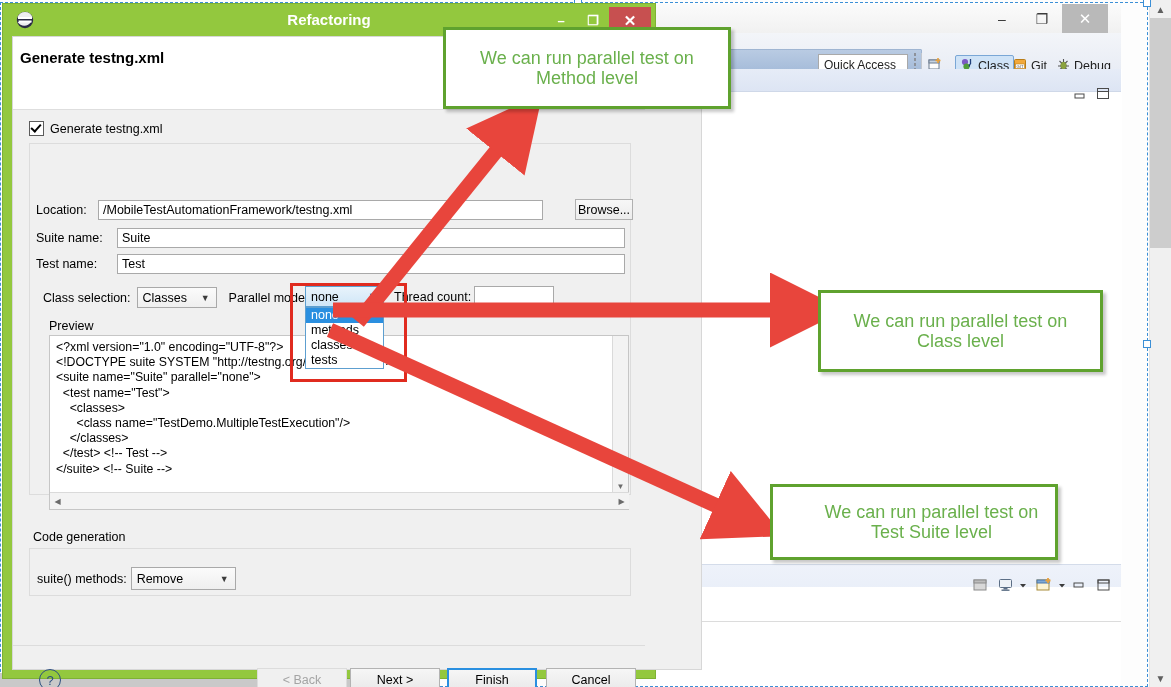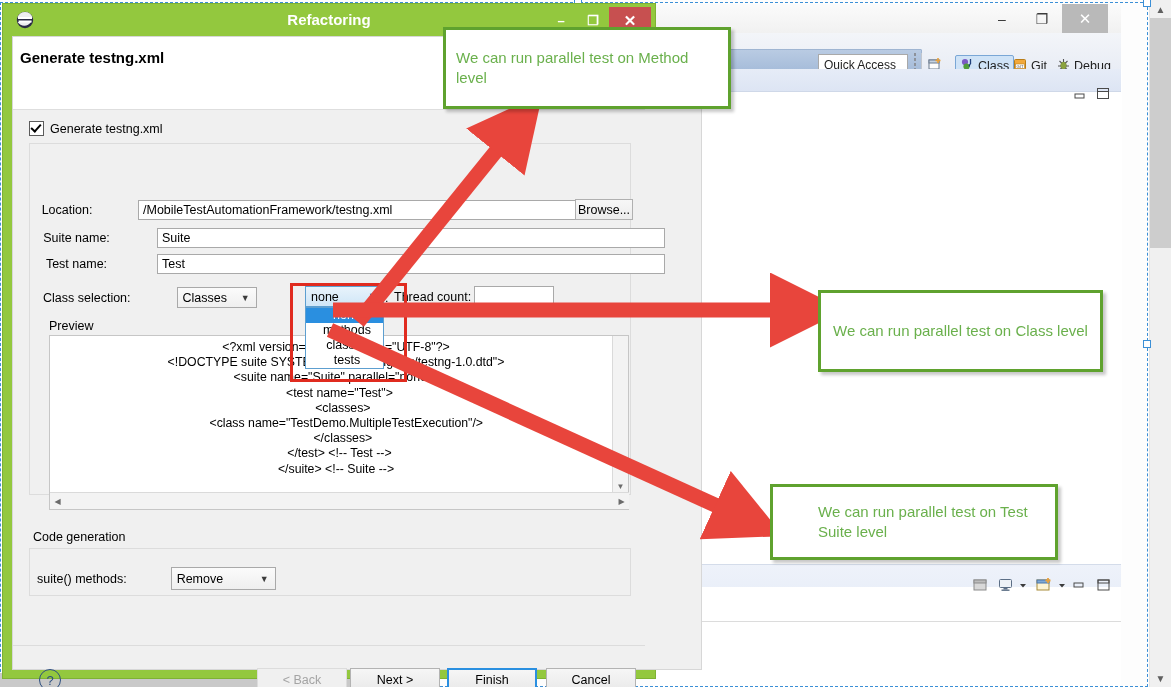--- a/index.html
+++ b/index.html
@@ -79,36 +79,36 @@
   #dlg-title-text{position:absolute;left:0;top:0;width:652px;height:32px;line-height:32px;
       text-align:center;font-size:15px;color:#ffffff;}
   #dlg-appicon{position:absolute;left:13px;top:7px;width:18px;height:18px;}
   .dlg-wbtn{position:absolute;top:3px;height:27px;display:flex;align-items:center;justify-content:center;
       color:#ffffff;font-size:13px;}
   #dlg-min{left:542px;width:32px;}
   #dlg-max{left:574px;width:32px;}
   #dlg-close{left:606px;width:42px;background:#c75050;font-size:15px;}
 
   #dlg-body{position:absolute;left:9px;top:32px;width:690px;height:634px;background:#f0f0f0;
-      border:1px solid #d7d7d7;box-sizing:border-box;text-align:center;}
+      border:1px solid #d7d7d7;box-sizing:border-box;}
 
   #dlg-header{position:absolute;left:0;top:0;width:632px;height:72px;background:#ffffff;
       border-bottom:1px solid #dedede;}
   #dlg-heading{position:absolute;left:7px;top:12px;font-size:15px;font-weight:bold;color:#000;}
 
   #chk-row{position:absolute;left:16px;top:84px;display:flex;align-items:center;gap:6px;}
   .checkbox{width:13px;height:13px;border:1px solid #5b5b5b;background:#fff;position:relative;}
   .checkbox::after{content:"";position:absolute;left:3px;top:0px;width:4px;height:8px;
       border:solid #000;border-width:0 2px 2px 0;transform:rotate(42deg);}
   #chk-label{font-size:12.5px;color:#000;}
 
   #group-main{position:absolute;left:16px;top:106px;width:600px;height:350px;
       border:1px solid #dcdcdc;background:#f0f0f0;}
 
-  .frow{position:absolute;display:flex;align-items:center;gap:40px;}
+  .frow{position:absolute;display:flex;align-items:center;}
   .flabel{font-size:12.5px;color:#000;}
   .ftext{background:#ffffff;border:1px solid #a9a9a9;height:20px;font-size:12.5px;color:#000;
       display:flex;align-items:center;padding-left:4px;box-sizing:border-box;}
   .fbtn{background:linear-gradient(#f7f7f7,#ececec);border:1px solid #b0b0b0;height:21px;
       font-size:12.5px;color:#000;display:flex;align-items:center;justify-content:center;
       padding:0 8px;box-sizing:border-box;}
   .fcombo{background:linear-gradient(#fbfbfb,#efefef);border:1px solid #a9a9a9;height:21px;
       font-size:12.5px;color:#000;display:flex;align-items:center;
       padding-left:5px;box-sizing:border-box;position:relative;}
   .fcombo .caret{position:absolute;right:6px;top:50%;transform:translateY(-55%);
@@ -178,22 +178,22 @@
       display:flex;align-items:center;justify-content:center;
       background:linear-gradient(#f6f6f6,#e9e9e9);border:1px solid #b3b3b3;box-sizing:border-box;}
   #btn-back{left:244px;color:#a4a4a4;background:#f0f0f0;border:1px solid #dcdcdc;}
   #btn-next{left:337px;}
   #btn-finish{left:434px;border:2px solid #2a8fe0;}
   #btn-cancel{left:533px;}
 
   
   .callout{position:absolute;background:#ffffff;border:3px solid #5fa22e;
       box-shadow:3px 3px 3px rgba(0,0,0,.22);
-      display:flex;align-items:center;justify-content:center;
-      color:#6ab04c;font-size:15px;line-height:20px;padding:0 10px;box-sizing:border-box;z-index:20;}
+      display:flex;align-items:center;justify-content:center;text-align:center;
+      color:#6ab04c;font-size:18px;line-height:20px;padding:0 10px;box-sizing:border-box;z-index:20;}
   #callout-method{left:443px;top:27px;width:288px;height:82px;}
   #callout-class{left:818px;top:290px;width:285px;height:82px;}
   #callout-suite{left:770px;top:484px;width:288px;height:76px;padding-left:45px;}
 
   
   #arrows{position:absolute;left:0;top:0;width:1171px;height:687px;z-index:15;pointer-events:none;}
 </style>
 </head>
 <body>
 

